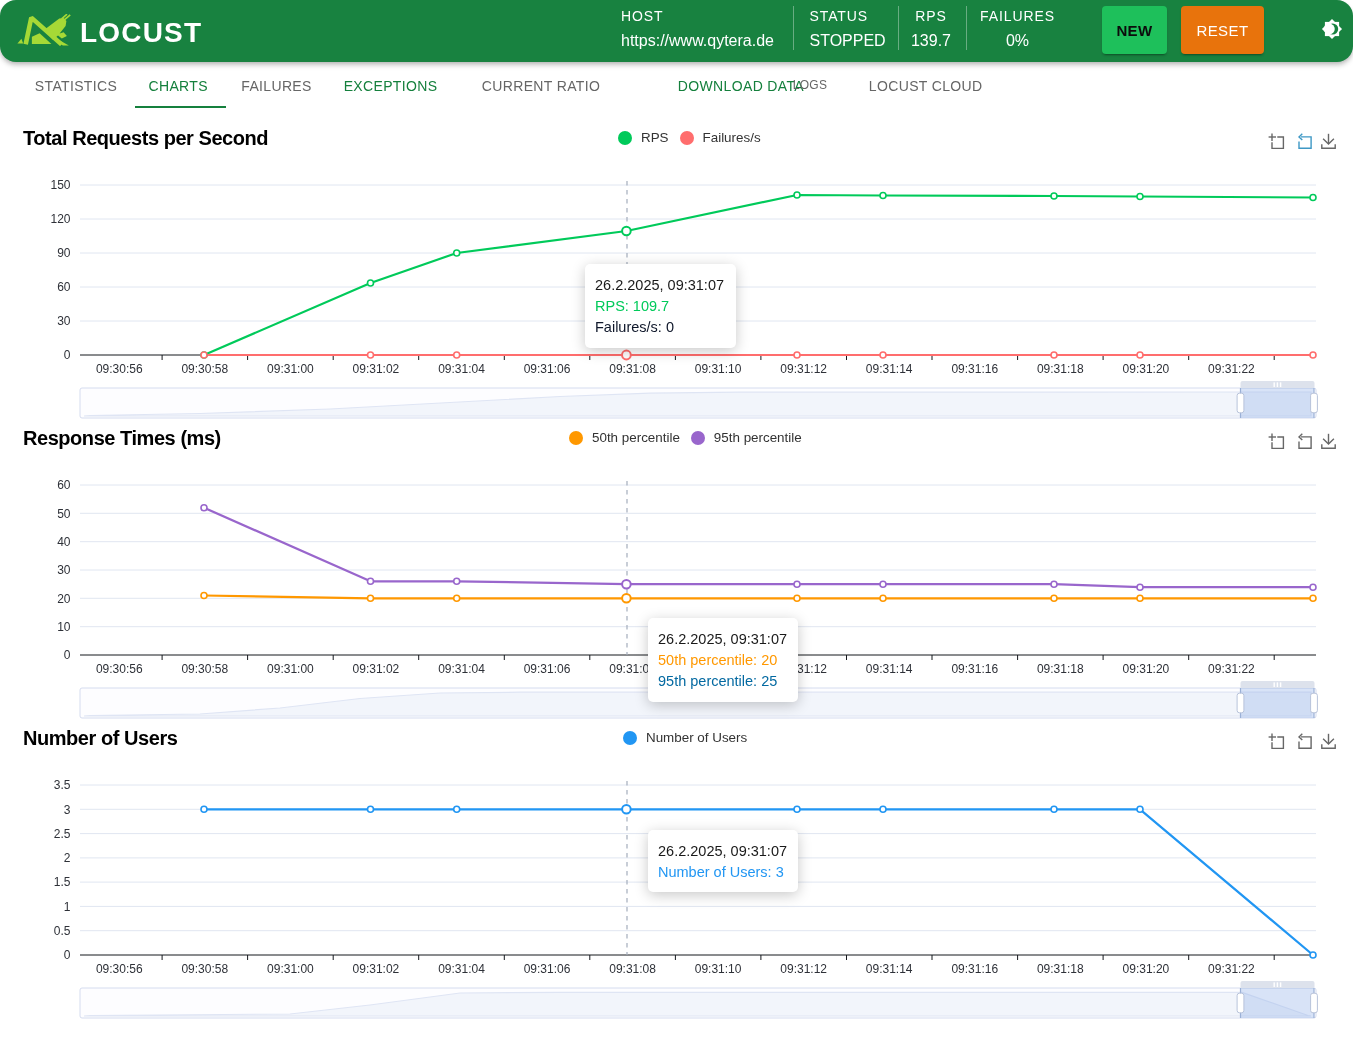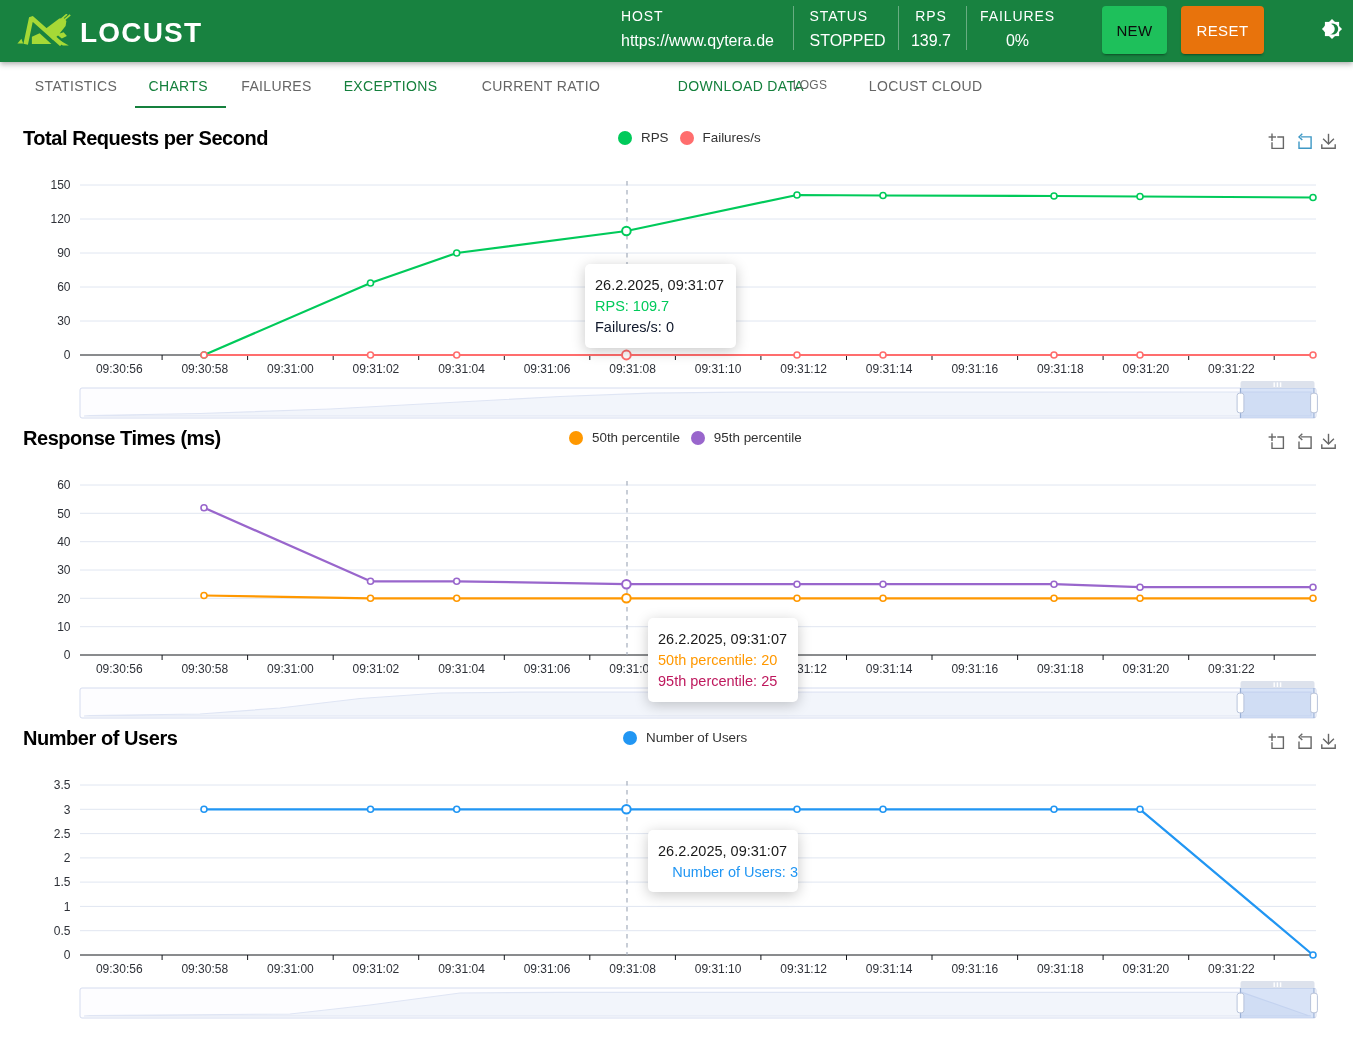--- a/index.html
+++ b/index.html
@@ -1,19 +1,19 @@
 <!DOCTYPE html>
 <html><head><meta charset="utf-8">
 <style>
 html,body{margin:0;padding:0;background:#fff;font-family:"Liberation Sans",sans-serif;}
 body{width:1353px;height:1037px;overflow:hidden;position:relative;}
 svg text{font-family:"Liberation Sans",sans-serif;}
 </style></head>
 <body>
-<div style="position:absolute;left:0;top:0;width:1353px;height:62px;background:#188240;color:#fff;box-shadow:0 2px 4px -1px rgba(0,0,0,.2),0 4px 5px 0 rgba(0,0,0,.14);z-index:5;">
+<div style="position:absolute;left:0;top:0;width:1353px;height:62px;background:#188240;color:#fff;box-shadow:0 2px 4px -1px rgba(0,0,0,.2),0 4px 5px 0 rgba(0,0,0,.14);z-index:5;border-radius:16px;">
 <svg width="56" height="32" viewBox="0 0 56 32" style="position:absolute;left:17px;top:14px;">
 <g fill="#a6d936">
 <path d="M0.4,29.6 L4.4,24.7 L6.2,29.6 Z"></path>
 <path d="M14.9,29.9 L14.9,22.8 L22.6,19.3 L34.4,29.9 Z"></path>
 <path d="M27,16 L42.3,4.6 L46.6,3.9 L49.4,7 L48.6,12 L42.6,19.4 L46.6,18.3 L49.9,21.9 L44.8,24.5 L41,21.4 L35.8,25.7 Z"></path>
 <path d="M44.3,27.2 L51.8,31.6 L45.8,31.6 L42.8,29.4 Z"></path>
 </g>
 <g stroke="#a6d936" fill="none">
 <path d="M8.7,30.2 L14.3,3.6 L44.6,30.4" stroke-width="4.6" stroke-linejoin="bevel"></path>
 <path d="M46.4,6.6 L53.2,0.9" stroke-width="1.7"></path>
@@ -33,21 +33,21 @@
 <div style="font-size:14px;line-height:17px;letter-spacing:0.9px;">RPS</div>
 <div style="font-size:16px;line-height:16px;margin-top:8px;">139.7</div>
     </div>
 <div style="position:absolute;left:927.5px;top:8px;width:180px;text-align:center;">
 <div style="font-size:14px;line-height:17px;letter-spacing:0.9px;">FAILURES</div>
 <div style="font-size:16px;line-height:16px;margin-top:8px;">0%</div>
     </div>
 <div style="position:absolute;left:793px;top:6px;width:1px;height:44px;background:rgba(255,255,255,0.35);"></div>
 <div style="position:absolute;left:898px;top:6px;width:1px;height:44px;background:rgba(255,255,255,0.35);"></div>
 <div style="position:absolute;left:966px;top:6px;width:1px;height:44px;background:rgba(255,255,255,0.35);"></div>
-<div style="position:absolute;left:1102px;top:6px;width:65px;height:48px;background:#1ec05b;border-radius:4px;color:#0c0c0c;font-size:15px;font-weight:400;letter-spacing:0.4px;display:flex;align-items:center;justify-content:center;box-shadow:0 3px 1px -2px rgba(0,0,0,.2),0 2px 2px 0 rgba(0,0,0,.14);">NEW</div>
+<div style="position:absolute;left:1102px;top:6px;width:65px;height:48px;background:#1ec05b;border-radius:4px;color:#0c0c0c;font-size:15px;font-weight:700;letter-spacing:0.4px;display:flex;align-items:center;justify-content:center;box-shadow:0 3px 1px -2px rgba(0,0,0,.2),0 2px 2px 0 rgba(0,0,0,.14);">NEW</div>
 <div style="position:absolute;left:1181px;top:6px;width:83px;height:48px;background:#e8730c;border-radius:4px;color:#fff;font-size:15px;font-weight:500;letter-spacing:0.4px;display:flex;align-items:center;justify-content:center;box-shadow:0 3px 1px -2px rgba(0,0,0,.2),0 2px 2px 0 rgba(0,0,0,.14);">RESET</div>
 <svg width="24" height="24" viewBox="0 0 24 24" style="position:absolute;left:1320px;top:17px;">
 <g fill="#ffffff">
 <rect x="4.9" y="4.9" width="14.2" height="14.2"></rect>
 <rect x="4.9" y="4.9" width="14.2" height="14.2" transform="rotate(45 12 12)"></rect>
 </g>
 <circle cx="12.6" cy="12" r="5.6" fill="#188240"></circle>
 <circle cx="9.3" cy="12" r="5.45" fill="#ffffff"></circle>
 </svg>
 </div>
@@ -338,17 +338,17 @@
     </g>
   </svg>
 <div style="position:absolute;left:585px;top:264px;width:151px;height:84px;background:#fff;border-radius:5px;box-shadow:0 3px 14px rgba(0,0,0,0.22);padding:10.5px 0 0 10px;box-sizing:border-box;font-size:14.5px;line-height:21px;z-index:4;">
     <div style="color:#1a1a1a;">26.2.2025, 09:31:07</div>
     <div style="color:#00ca5a;">RPS: 109.7</div>
     <div style="color:#0f172a;">Failures/s: 0</div>
   </div>
 <div style="position:absolute;left:648px;top:618px;width:150px;height:84px;background:#fff;border-radius:5px;box-shadow:0 3px 14px rgba(0,0,0,0.22);padding:10.5px 0 0 10px;box-sizing:border-box;font-size:14.5px;line-height:21px;z-index:4;">
     <div style="color:#1a1a1a;">26.2.2025, 09:31:07</div>
     <div style="color:#ff9800;">50th percentile: 20</div>
-    <div style="color:#be185d;">95th percentile: 25</div>
+    <div style="color:#0369a1;">95th percentile: 25</div>
   </div>
 <div style="position:absolute;left:648px;top:830px;width:150px;height:62px;background:#fff;border-radius:5px;box-shadow:0 3px 14px rgba(0,0,0,0.22);padding:10.5px 0 0 10px;box-sizing:border-box;font-size:14.5px;line-height:21px;z-index:4;">
     <div style="color:#1a1a1a;">26.2.2025, 09:31:07</div>
-    <div style="color:#2196f3;text-align:right;">Number of Users: 3</div>
+    <div style="color:#2196f3;">Number of Users: 3</div>
   </div>
 </body></html>

